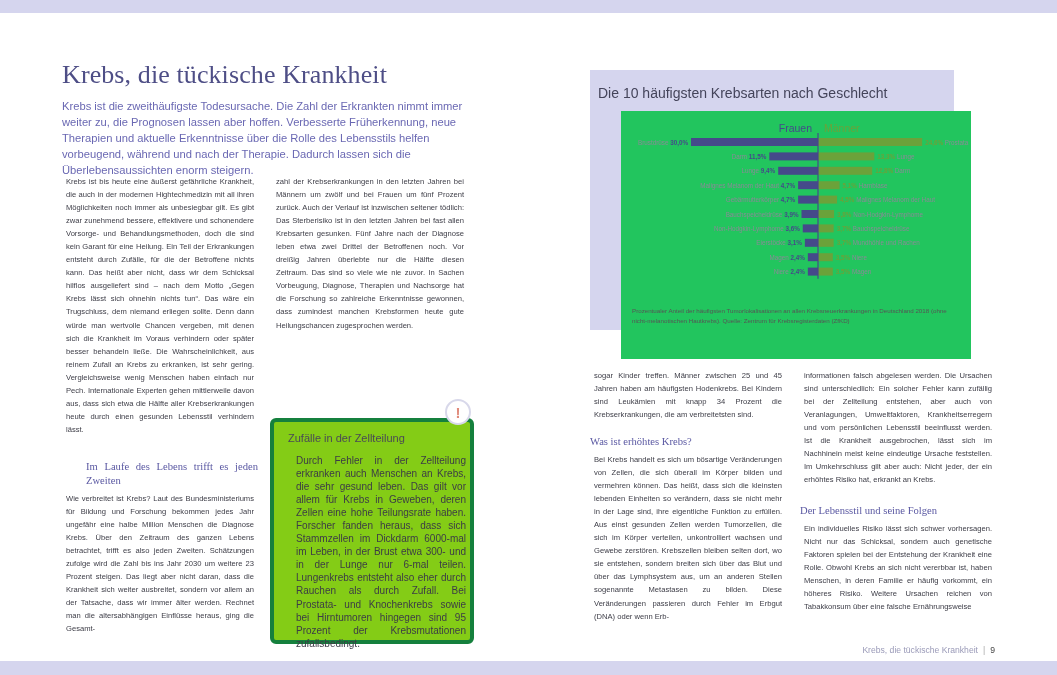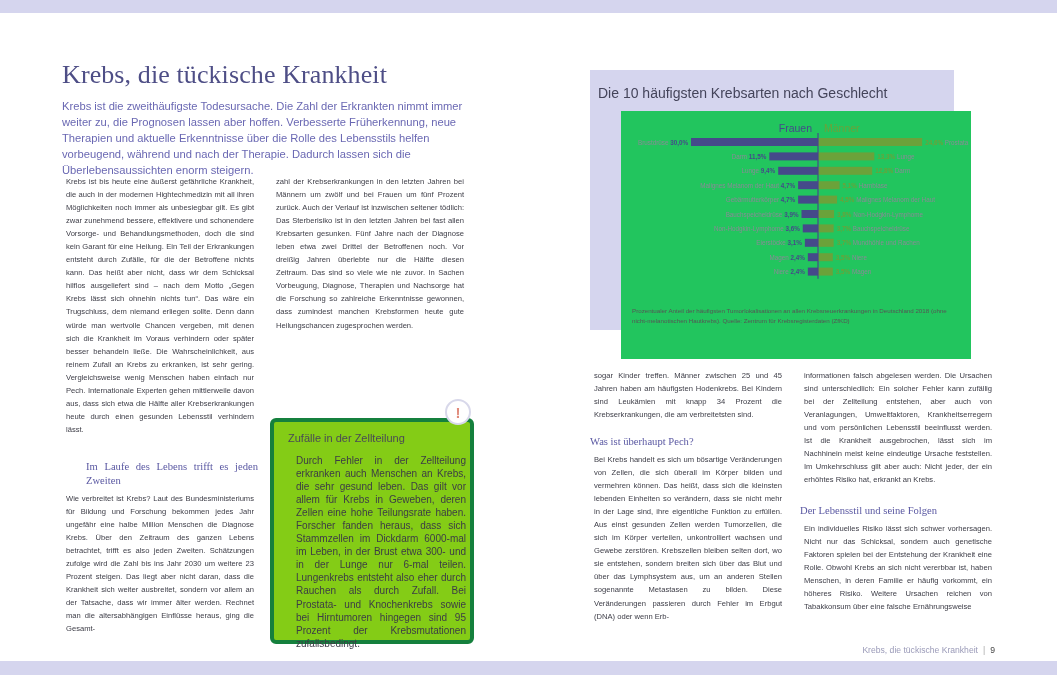--- a/index.html
+++ b/index.html
@@ -136,21 +136,21 @@
         <line x1="197" y1="22" x2="197" y2="167.8" stroke="#454a8a" stroke-width="1.2"></line>
       </svg>
     <div class="chart-caption">Prozentualer Anteil der häufigsten Tumorlokalisationen an allen Krebsneuerkrankungen in Deutschland 2018 (ohne nicht-melanotischen Hautkrebs). Quelle: Zentrum für Krebsregisterdaten (ZfKD)</div>
   </div>
 </div>
 
 <div class="col col-3">
   <p>sogar Kinder treffen. Männer zwischen 25 und 45 Jahren haben am häufigsten Hodenkrebs. Bei Kindern sind Leukämien mit knapp 34 Prozent die Krebserkrankungen, die am verbreitetsten sind.</p>
 </div>
 <div class="col col-3b">
-  <div class="subhead" style="margin-top:-14px;">Was ist überhaupt Pech?</div>
+  <div class="subhead" style="margin-top:-14px;">Was ist erhöhtes Krebs?</div>
   <p>Bei Krebs handelt es sich um bösartige Veränderungen von Zellen, die sich überall im Körper bilden und vermehren können. Das heißt, dass sich die kleinsten lebenden Einheiten so verändern, dass sie nicht mehr in der Lage sind, ihre eigentliche Funktion zu erfüllen. Aus einst gesunden Zellen werden Tumorzellen, die sich im Körper verteilen, unkontrolliert wachsen und Gewebe zerstören. Krebszellen bleiben selten dort, wo sie entstehen, sondern breiten sich über das Blut und über das Lymphsystem aus, um an anderen Stellen sogenannte Metastasen zu bilden. Diese Veränderungen passieren durch Fehler im Erbgut (DNA) oder wenn Erb-</p>
 </div>
 
 <div class="col col-4">
   <p>informationen falsch abgelesen werden. Die Ursachen sind unterschiedlich: Ein solcher Fehler kann zufällig bei der Zellteilung entstehen, aber auch von Veranlagungen, Umweltfaktoren, Krankheitserregern und vom persönlichen Lebensstil beeinflusst werden. Ist die Krankheit ausgebrochen, lässt sich im Nachhinein meist keine eindeutige Ursache feststellen. Im Umkehrschluss gilt aber auch: Nicht jeder, der ein erhöhtes Risiko hat, erkrankt an Krebs.</p>
 </div>
 <div class="col col-4b">
   <div class="subhead" style="margin-top:-14px;">Der Lebensstil und seine Folgen</div>
   <p>Ein individuelles Risiko lässt sich schwer vorhersagen. Nicht nur das Schicksal, sondern auch genetische Faktoren spielen bei der Entstehung der Krankheit eine Rolle. Obwohl Krebs an sich nicht vererbbar ist, haben Menschen, in deren Familie er häufig vorkommt, ein höheres Risiko. Weitere Ursachen reichen von Tabakkonsum über eine falsche Ernährungsweise</p>
 </div>

